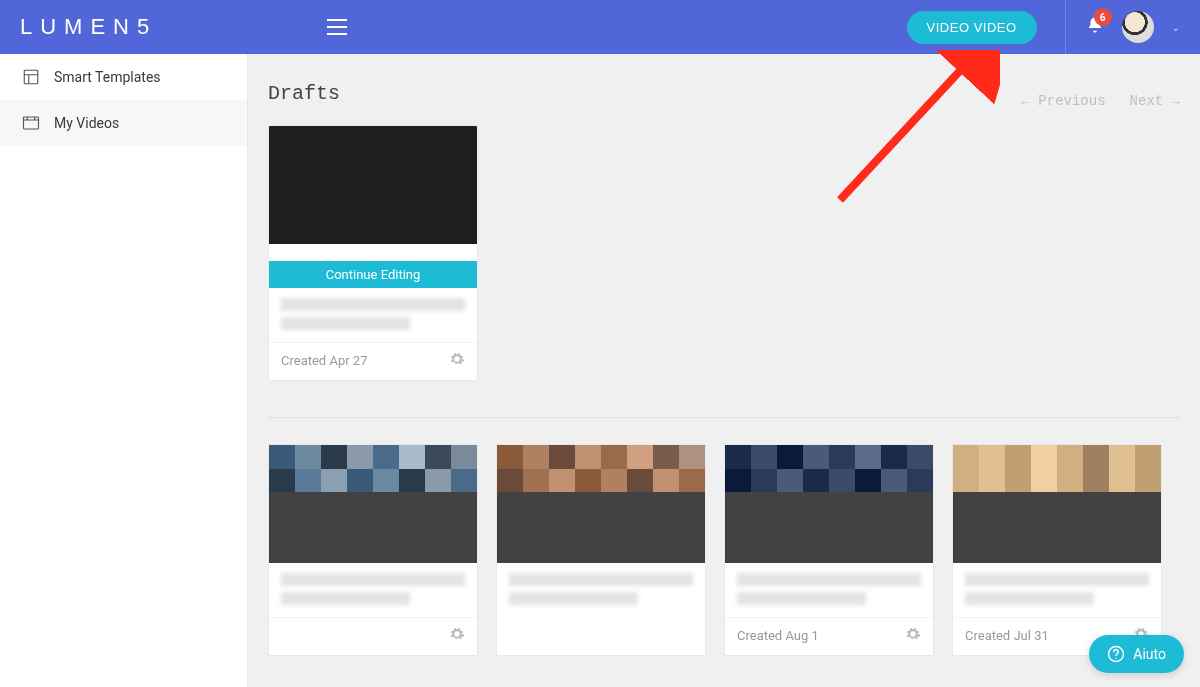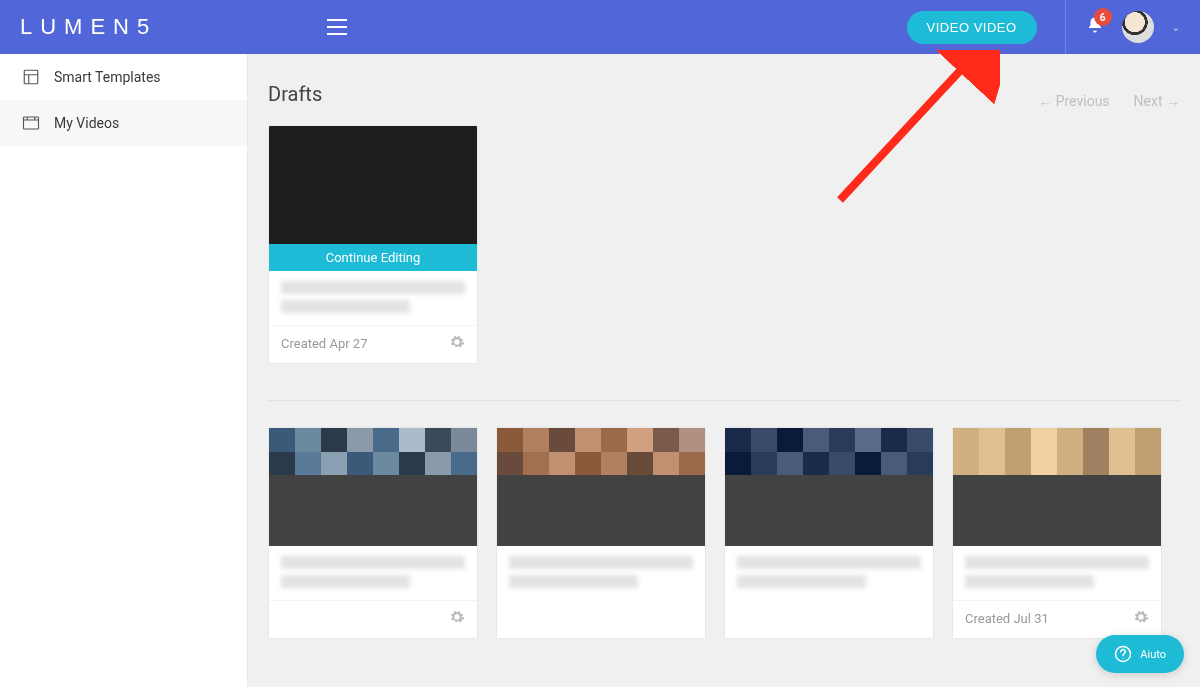--- a/index.html
+++ b/index.html
@@ -18,41 +18,41 @@
     .avatar { width: 32px; height: 32px; border-radius: 50%; background: radial-gradient(circle at 40% 35%, #f5e6d3 0%, #f5e6d3 35%, #333 36%, #333 45%, #ddd 46%); cursor: pointer; }
     .chev { color: rgba(255,255,255,0.7); font-size: 10px; cursor: pointer; }
 
     .layout { display: flex; height: calc(687px - 54px); }
     .sidebar { width: 248px; background: white; border-right: 1px solid #e8e8e8; }
     .side-item { display: flex; align-items: center; gap: 14px; padding: 14px 22px; cursor: pointer; font-size: 14px; color: #3a3a3a; }
     .side-item.active { background: #f7f7f7; }
     .side-item svg { width: 18px; height: 18px; fill: none; stroke: #555; stroke-width: 1.5; }
     
     .main { flex: 1; background: #f0f0f0; padding: 24px 20px 0 20px; overflow-y: auto; }
-    .section-head { display: flex; align-items: center; margin-bottom: 16px; }
+    .section-head { display: flex; align-items: center; margin-bottom: 16px; font-family: Liberation Mono, monospace; }
     .section-title { font-size: 20px; color: #444; font-weight: 400; }
     .pager { margin-left: auto; display: flex; gap: 24px; color: #bfbfbf; font-size: 14px; }
     .pager span { cursor: pointer; margin-top: 15px; }
 
     .cards { display: flex; gap: 18px; flex-wrap: wrap; }
     .card { width: 210px; background: white; border: 1px solid #e8e8e8; border-radius: 2px; overflow: hidden; }
     .thumb { height: 118px; background: #1e1e1e; position: relative; }
     .thumb-mosaic { position: absolute; inset:0; display:grid; grid-template-columns: repeat(8,1fr); grid-template-rows: repeat(5,1fr);}
     .thumb-mosaic div { background: rgba(120,120,120,0.4); }
-    .continue-bar { background: #1ebbd7; color: white; text-align: center; padding: 6px 0; font-size: 13px; cursor: pointer; }
+    .continue-bar { background: #1ebbd7; color: white; text-align: center; padding: 6px 0; font-size: 13px; cursor: pointer; margin-top: 17px; }
     .card-body { padding: 10px 12px 6px 12px; }
     .blur-line { height: 13px; background: #e3e3e3; margin-bottom: 6px; border-radius: 1px; filter: blur(2px); }
     .blur-line.short { width: 70%; }
     .card-foot { display: flex; align-items: center; padding: 8px 12px 10px 12px; border-top: 1px solid #f3f3f3; color: #999; font-size: 13px; }
     .gear { margin-left: auto; cursor: pointer; }
     .gear svg { width: 16px; height: 16px; fill: #bbb; }
 
     .divider { border: none; border-top: 1px solid #e0e0e0; margin: 36px 0 26px 0; }
 
-    .help-pill { position: fixed; right: 16px; bottom: 14px; background: #1ebbd7; color: white; padding: 10px 18px; border-radius: 24px; display: flex; align-items: center; gap: 8px; font-size: 11px; cursor: pointer; box-shadow: 0 2px 8px rgba(0,0,0,0.15);}
+    .help-pill { position: fixed; right: 16px; bottom: 14px; background: #1ebbd7; color: white; padding: 10px 18px; border-radius: 24px; display: flex; align-items: center; gap: 8px; font-size: 14px; cursor: pointer; box-shadow: 0 2px 8px rgba(0,0,0,0.15);}
     .help-pill svg { width: 18px; height: 18px; fill: none; stroke: white; stroke-width: 2; }
 
     .arrow-annot { position: absolute; top: 50px; left: 820px; pointer-events: none; z-index: 50;}
     .arrow-annot svg { width: 180px; height: 160px; }
   </style>
 </head>
 <body>
 
 <div class="topbar">
   <div class="logo">LUMEN5</div>
@@ -275,20 +275,26 @@
               <div></div>
               <div></div>
               <div></div>
               <div></div>
             </div>
         </div>
         <div class="card-body">
             <div class="blur-line"></div>
             <div class="blur-line short"></div>
           </div>
+        <div class="card-foot">
+          <span>Created Aug 1</span>
+          <span class="gear"><svg viewBox="0 0 24 24">
+                <path d="M12 8a4 4 0 1 0 0 8 4 4 0 0 0 0-8zm9 4l2 1-1 3-2-.5a8 8 0 0 1-1.5 1.5l.5 2-3 1-1-2h-2l-1 2-3-1 .5-2A8 8 0 0 1 6 16.5L4 17l-1-3 2-1v-2l-2-1 1-3 2 .5A8 8 0 0 1 7.5 6L7 4l3-1 1 2h2l1-2 3 1-.5 2A8 8 0 0 1 18 7.5l2-.5 1 3-2 1v2z"></path>
+              </svg></span>
+        </div>
       </div>
       <div class="card">
         <div class="thumb">
           <div class="thumb-mosaic">
               <div style="background:#d0b080"></div>
               <div style="background:#e0c090"></div>
               <div style="background:#c0a070"></div>
               <div style="background:#f0d0a0"></div>
               <div style="background:#d0b080"></div>
               <div style="background:#a08060"></div>

